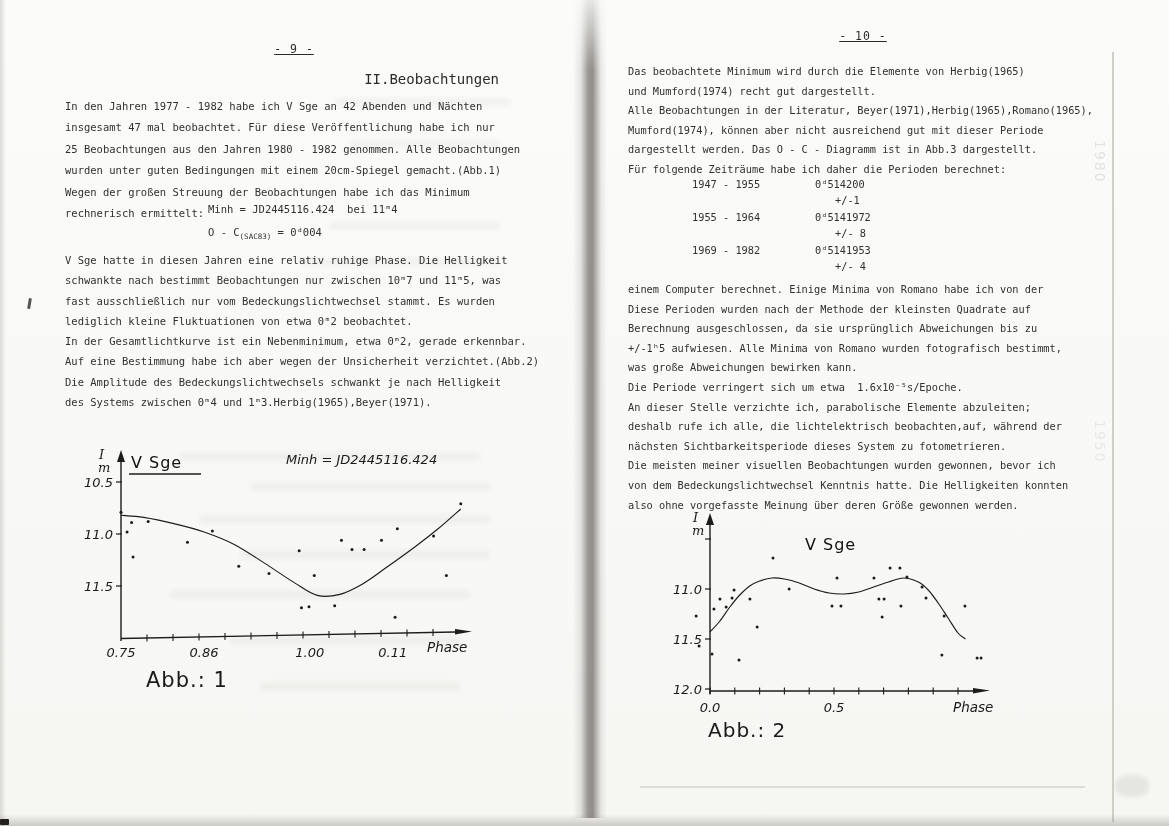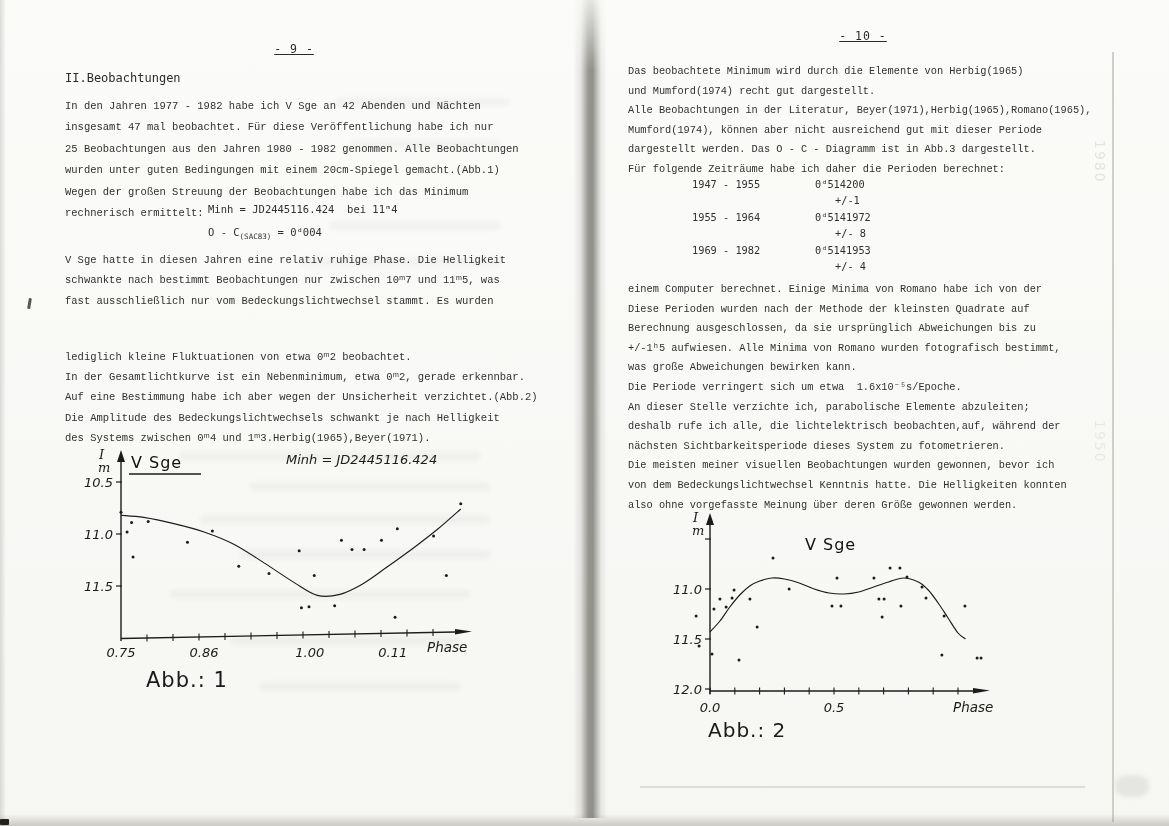--- a/index.html
+++ b/index.html
@@ -2,23 +2,23 @@
 <html><head>
 <meta charset="utf-8">
 <style>
   html,body{margin:0;padding:0;background:#ffffff;}
   #spread{position:relative;width:1169px;height:826px;background:linear-gradient(#fbfbf9,#f6f6f3);overflow:hidden;
           font-family:"DejaVu Sans Mono","DejaVu Sans",monospace;color:#2e2e2e;}
   .page{position:absolute;top:0;height:826px;}
   #page9{left:65px;width:458px;}
   #page10{left:628px;width:470px;}
   .pagenum{position:absolute;width:100%;text-align:center;font-size:11.5px;letter-spacing:1px;color:#2b2b2b;text-decoration:underline;}
-  .sectitle{position:absolute;width:100%;text-align:left;font-size:12px;color:#2b2b2b;padding-right:24px;box-sizing:border-box;}
+  .sectitle{position:absolute;width:100%;text-align:right;font-size:14px;color:#2b2b2b;padding-right:24px;box-sizing:border-box;}
   .tblock{position:absolute;left:0;}
-  .tline{white-space:pre;font-size:10.5px;color:#303030;font-family:Liberation Mono, monospace;}
+  .tline{white-space:pre;font-size:10.5px;color:#303030;}
   #page9 .tline{line-height:21.4px;}
   #page10 .tline{font-size:10.3px;line-height:19.6px;}
   .formula{position:absolute;left:143px;font-size:10.5px;color:#303030;white-space:pre;}
   .fsub{font-size:7.5px;vertical-align:-3px;}
   .periods{position:absolute;left:64px;top:178px;}
   .prow{position:absolute;left:0;white-space:pre;font-size:10.3px;color:#303030;}
   .prange{display:inline-block;width:123px;}
   .perr{margin-left:143px;font-size:10.3px;line-height:14px;white-space:pre;color:#303030;}
   .fig-caption{position:absolute;font-family:"DejaVu Sans",sans-serif;color:#1a1a1a;}
   #cap1{left:81px;top:668px;font-size:21px;letter-spacing:1px;}
@@ -79,21 +79,21 @@
       <div class="tline">rechnerisch ermittelt:</div>
     </div>
 
     <div class="formula" style="top:203px;">Minh = JD2445116.424  bei 11ᵐ4</div>
     <div class="formula" style="top:226px;"><span>O - C</span><span class="fsub">(SAC83)</span><span> = 0ᵈ004</span></div>
 
     <div class="tblock" style="top:250px;">
       <div class="tline" style="line-height:20.3px;">V Sge hatte in diesen Jahren eine relativ ruhige Phase. Die Helligkeit</div>
       <div class="tline" style="line-height:20.3px;">schwankte nach bestimmt Beobachtungen nur zwischen 10ᵐ7 und 11ᵐ5, was</div>
       <div class="tline" style="line-height:20.3px;">fast ausschließlich nur vom Bedeckungslichtwechsel stammt. Es wurden</div>
-      <div class="tline" style="line-height:20.3px;margin-top:36px;">lediglich kleine Fluktuationen von etwa 0ᵐ2 beobachtet.</div>
+      <div class="tline" style="line-height:20.3px;">lediglich kleine Fluktuationen von etwa 0ᵐ2 beobachtet.</div>
       <div class="tline" style="line-height:20.3px;">In der Gesamtlichtkurve ist ein Nebenminimum, etwa 0ᵐ2, gerade erkennbar.</div>
       <div class="tline" style="line-height:20.3px;">Auf eine Bestimmung habe ich aber wegen der Unsicherheit verzichtet.(Abb.2)</div>
       <div class="tline" style="line-height:20.3px;">Die Amplitude des Bedeckungslichtwechsels schwankt je nach Helligkeit</div>
       <div class="tline" style="line-height:20.3px;">des Systems zwischen 0ᵐ4 und 1ᵐ3.Herbig(1965),Beyer(1971).</div>
     </div>
 
     <svg class="chart" id="chart1" width="420" height="232">
         <line x1="38" y1="8" x2="38" y2="196" stroke="#1c1c1c" stroke-width="1.4"></line>
         <path d="M 34 17 L 38 5 L 42 17 Z" fill="#1c1c1c"></path>
         <line x1="38" y1="193.5" x2="372" y2="187" stroke="#1c1c1c" stroke-width="1.4"></line>

